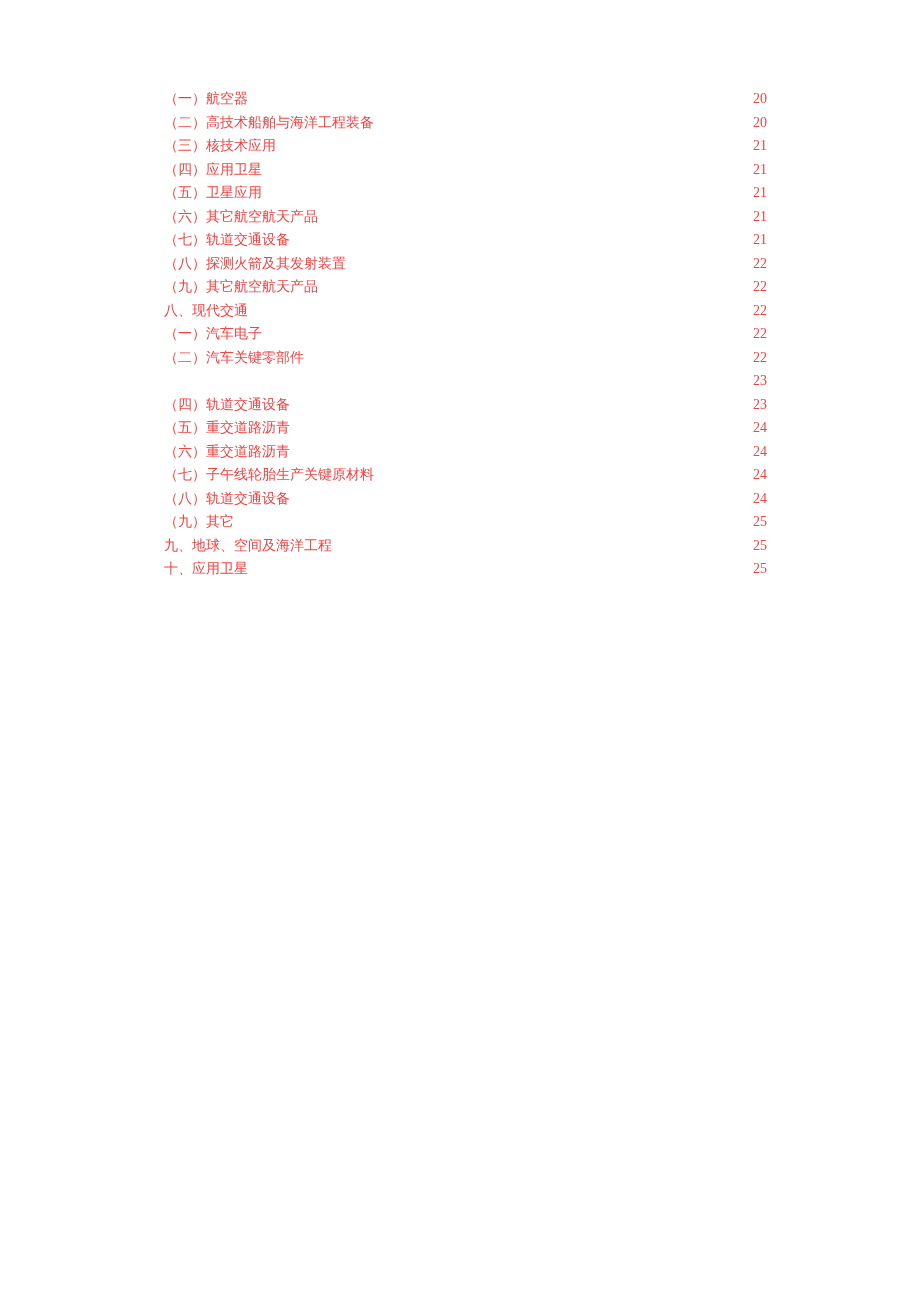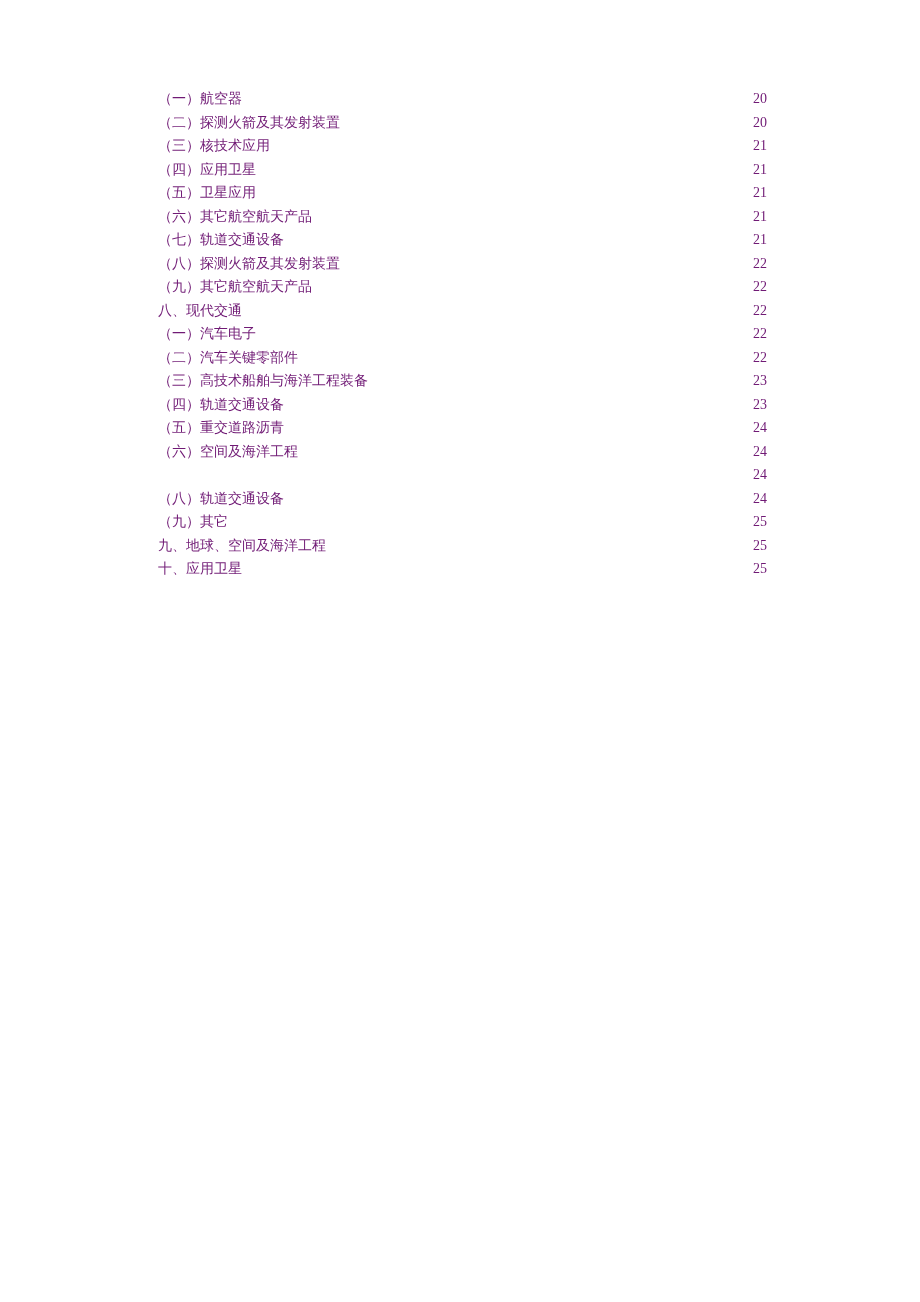--- a/index.html
+++ b/index.html
@@ -14,23 +14,24 @@
       font-family: "SimSun", "宋体", serif;
       padding: 87px 153px 0 158px;
     }
     .toc {
       width: 100%;
     }
     .toc-entry {
       display: flex;
       align-items: baseline;
       font-size: 14px;
-      color: #701a75;
+      color: #ef4444;
       line-height: 23.5px;
       white-space: nowrap;
+      margin-left: 6px;
     }
     .toc-label {
       flex-shrink: 0;
     }
     .toc-dots {
       flex: 1;
       overflow: hidden;
       position: relative;
       height: 1em;
     }
@@ -50,21 +51,21 @@
 </head>
 <body>
 
 <div class="toc">
   <div class="toc-entry">
     <span class="toc-label">（一）航空器</span>
     <span class="toc-dots"></span>
     <span class="toc-page">20</span>
   </div>
   <div class="toc-entry">
-    <span class="toc-label">（二）探测火箭及其发射装置</span>
+    <span class="toc-label">（二）高技术船舶与海洋工程装备</span>
     <span class="toc-dots"></span>
     <span class="toc-page">20</span>
   </div>
   <div class="toc-entry">
     <span class="toc-label">（三）核技术应用</span>
     <span class="toc-dots"></span>
     <span class="toc-page">21</span>
   </div>
   <div class="toc-entry">
     <span class="toc-label">（四）应用卫星</span>
@@ -105,40 +106,40 @@
     <span class="toc-label">（一）汽车电子</span>
     <span class="toc-dots"></span>
     <span class="toc-page">22</span>
   </div>
   <div class="toc-entry">
     <span class="toc-label">（二）汽车关键零部件</span>
     <span class="toc-dots"></span>
     <span class="toc-page">22</span>
   </div>
   <div class="toc-entry">
-    <span class="toc-label">（三）高技术船舶与海洋工程装备</span>
     <span class="toc-dots"></span>
     <span class="toc-page">23</span>
   </div>
   <div class="toc-entry">
     <span class="toc-label">（四）轨道交通设备</span>
     <span class="toc-dots"></span>
     <span class="toc-page">23</span>
   </div>
   <div class="toc-entry">
     <span class="toc-label">（五）重交道路沥青</span>
     <span class="toc-dots"></span>
     <span class="toc-page">24</span>
   </div>
   <div class="toc-entry">
-    <span class="toc-label">（六）空间及海洋工程</span>
+    <span class="toc-label">（六）重交道路沥青</span>
     <span class="toc-dots"></span>
     <span class="toc-page">24</span>
   </div>
   <div class="toc-entry">
+    <span class="toc-label">（七）子午线轮胎生产关键原材料</span>
     <span class="toc-dots"></span>
     <span class="toc-page">24</span>
   </div>
   <div class="toc-entry">
     <span class="toc-label">（八）轨道交通设备</span>
     <span class="toc-dots"></span>
     <span class="toc-page">24</span>
   </div>
   <div class="toc-entry">
     <span class="toc-label">（九）其它</span>

